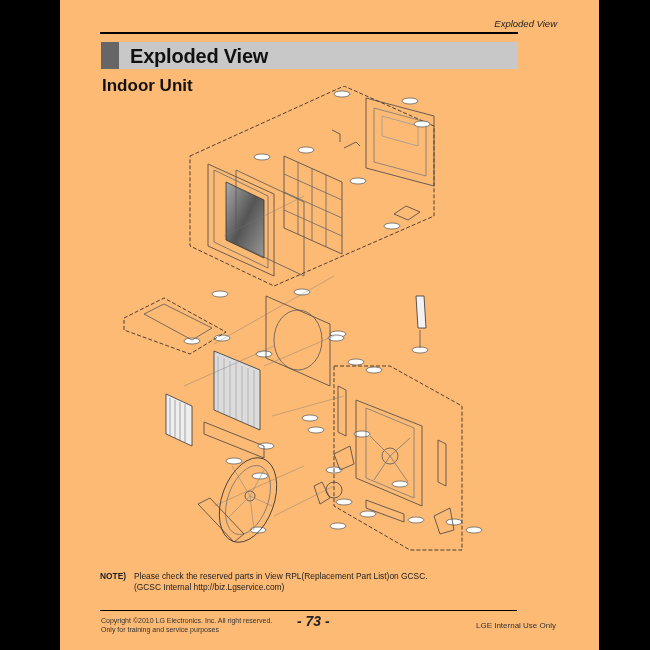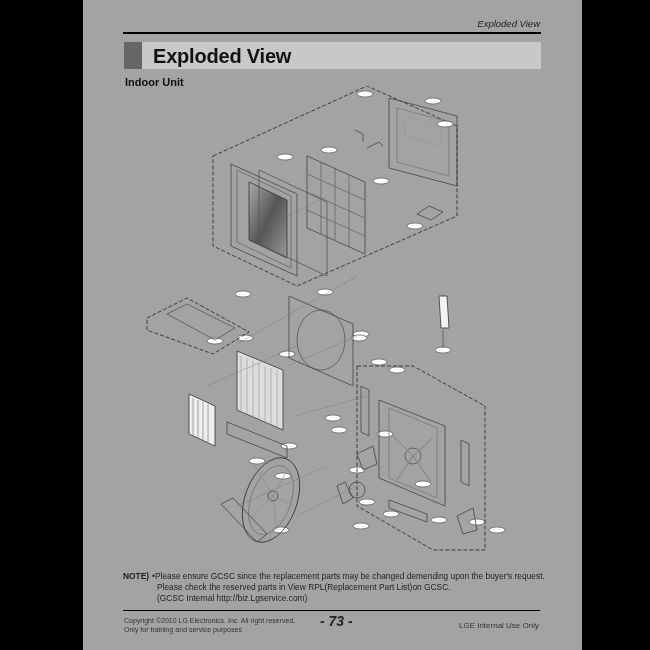--- a/index.html
+++ b/index.html
@@ -1,23 +1,23 @@
 <!DOCTYPE html>
 <html><head>
 <meta charset="utf-8">
 <style>
   html,body{margin:0;padding:0;background:#000;}
   body{width:650px;height:650px;position:relative;overflow:hidden;font-family:"Liberation Sans",sans-serif;}
-  .page{position:absolute;left:83px;top:0;width:499px;height:650px;background:#a3a3a3;}
+  .page{position:absolute;left:60px;top:0;width:499px;height:650px;background:#fdba74;padding-left:40px;}
   .running-head{position:absolute;left:0;right:42px;top:18px;text-align:right;font-size:9.5px;font-style:italic;color:#222;}
   .head-rule{position:absolute;left:40px;width:418px;top:32px;height:2px;background:#000;}
   .title-bar{position:absolute;left:41px;top:42px;width:417px;height:27px;background:#c8c8c8;}
   .title-tab{position:absolute;left:0;top:0;width:18px;height:27px;background:#666;}
   .title-text{position:absolute;left:29px;top:3px;font-size:20px;font-weight:bold;color:#111;letter-spacing:-0.2px;}
-  .subtitle{position:absolute;left:42px;top:76px;font-size:11px;font-weight:bold;color:#111;}
+  .subtitle{position:absolute;left:42px;top:76px;font-size:17px;font-weight:bold;color:#111;}
   .diagram{position:absolute;left:44px;top:86px;width:420px;height:480px;}
   .note{position:absolute;left:40px;top:571px;width:430px;font-size:8.4px;color:#222;line-height:11px;}
   .note .lbl{position:absolute;left:0;top:0;font-weight:bold;text-align:center;}
   .note .body{position:absolute;left:29px;top:0;width:405px;}
   .note .line{white-space:nowrap;}
   .note .ind{padding-left:5px;}
   .foot-rule{position:absolute;left:40px;width:417px;top:610px;height:1px;background:#000;}
   .copyright{position:absolute;left:41px;top:616px;font-size:7px;color:#333;line-height:9px;}
   .page-num{position:absolute;left:237px;top:613px;font-size:14px;font-style:italic;font-weight:bold;color:#222;}
   .internal{position:absolute;right:43px;top:621px;font-size:8px;color:#333;}
@@ -152,21 +152,20 @@
         <line x1="110" y1="420" x2="200" y2="380"></line>
         <line x1="170" y1="430" x2="230" y2="400"></line>
         <line x1="110" y1="258" x2="230" y2="190"></line>
       </g>
     </svg>
   </div>
 
   <div class="note">
     <span class="lbl">NOTE)</span>
     <div class="body">
-      <div class="line">•Please ensure GCSC since the replacement parts may be changed demending upon the buyer's request.</div>
       <div class="line ind">Please check the reserved parts in View RPL(Replacement Part List)on GCSC.</div>
       <div class="line ind">(GCSC Internal http://biz.Lgservice.com)</div>
     </div>
   </div>
 
   <div class="foot-rule"></div>
   <div class="copyright">
     <div>Copyright ©2010 LG Electronics. Inc. All right reserved.</div>
     <div>Only for training and service purposes</div>
   </div>

